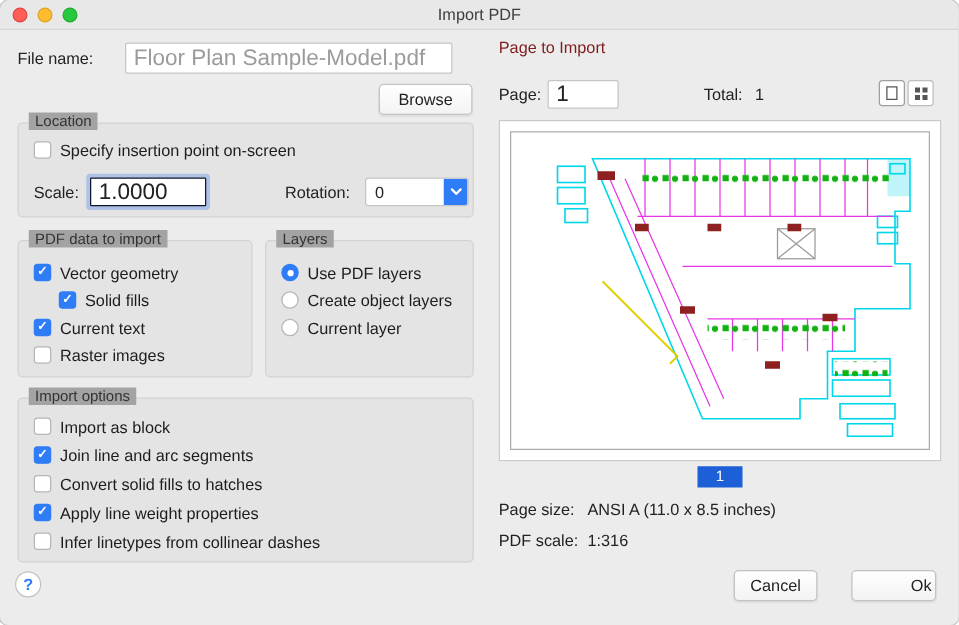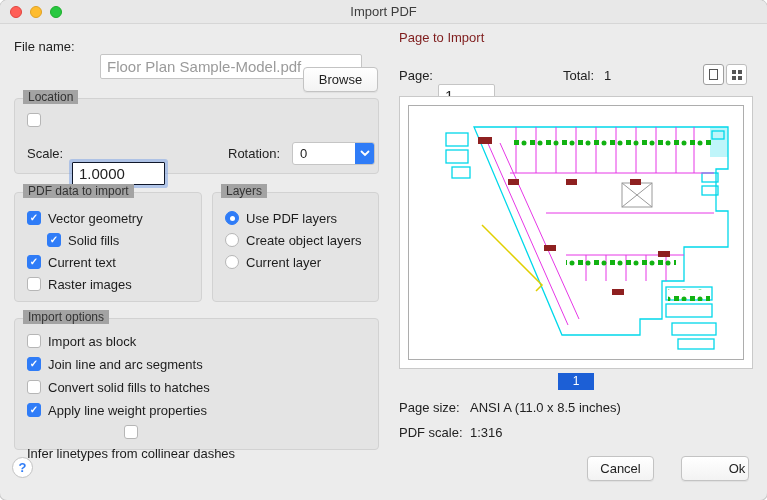--- a/index.html
+++ b/index.html
@@ -16,21 +16,21 @@
   .traffic { position:absolute; left:10px; top:6px; display:flex; gap:8px; }
   .tl { width:12px; height:12px; border-radius:50%; display:inline-block; }
   .tl.red    { background:#ff5f57; border:1px solid #e0443e; }
   .tl.yellow { background:#febc2e; border:1px solid #dea123; }
   .tl.green  { background:#28c840; border:1px solid #1dad2b; }
 
   .content { position:absolute; top:24px; left:0; right:0; bottom:0; }
 
   .lbl, .val { position:absolute; font-size:13px; color:#222; line-height:16px; white-space:nowrap; }
   .field { position:absolute; border:1px solid #c5c5c5; border-radius:2px; background:#fff;
-           font-size:15px; color:#222; padding:0 6px; font-family:inherit; outline:none;margin-top:20px; }
+           font-size:18px; color:#222; padding:0 6px; font-family:inherit; outline:none; }
   .btn { position:absolute; background:linear-gradient(#ffffff,#f3f3f3); border:1px solid #c3c3c3;
          border-radius:4px; font-size:13px; color:#222; font-family:inherit;
          box-shadow:0 1px 1px rgba(0,0,0,.06); cursor:default; }
 
   .file-label { left:14px; top:15px; }
   .file-field { left:100px; top:10px; width:262px; height:25px; color:#9b9b9b; }
   .browse-btn { left:303px; top:43px; width:75px; height:25px; }
 
   .group { position:absolute; border:1px solid #d2d2d2; border-radius:4px; background:#e4e4e4; }
   .legend { position:absolute; top:-9px; left:8px; padding:0 5px; background:#a3a3a3;
@@ -68,21 +68,21 @@
   .pdf-group .r1 { left:32px; top:39px; }
   .pdf-group .r2 { left:12px; top:61px; }
   .pdf-group .r3 { left:12px; top:83px; }
   .layers-group .r0 { left:12px; top:17px; }
   .layers-group .r1 { left:12px; top:39px; }
   .layers-group .r2 { left:12px; top:61px; }
   .opt-group .r0 { left:12px; top:14px; }
   .opt-group .r1 { left:12px; top:37px; }
   .opt-group .r2 { left:12px; top:60px; }
   .opt-group .r3 { left:12px; top:83px; }
-  .opt-group .r4 { left:12px; top:106px;flex-direction:column; }
+  .opt-group .r4 { left:12px; top:106px; }
 
   .page-title  { left:399px; top:6px; color:#7f1d1d; }
   .page-label  { left:399px; top:44px; }
   .page-field  { left:438px; top:40px; width:57px; height:23px; }
   .total-label { left:563px; top:44px; }
   .total-value { left:604px; top:44px; }
 
   .viewbtn { position:absolute; top:40px; width:21px; height:21px; background:#fff;
              border:1px solid #bdbdbd; border-radius:3px; display:flex; align-items:center;
              justify-content:center; padding:0; }
@@ -138,20 +138,21 @@
   <div class="content">
 
     <span class="lbl file-label">File name:</span>
     <input class="field file-field" value="Floor Plan Sample-Model.pdf" style="">
     <button class="btn browse-btn">Browse</button>
 
     <div class="group loc-group">
       <span class="legend">Location</span>
       <div class="chk-row loc-chk">
         <span class="checkbox"></span>
+        <span class="chk-label">Specify insertion point on-screen</span>
       </div>
       <span class="lbl scale-label">Scale:</span>
       <input class="field scale-field" value="1.0000" style="">
       <span class="lbl rot-label">Rotation:</span>
       <div class="popup">
         <span class="popup-value">0</span>
         <span class="popup-arrow">
           <svg width="10" height="7" viewBox="0 0 10 7">
               <polyline points="1.5,1.5 5,5 8.5,1.5" fill="none" stroke="#fff" stroke-width="1.8" stroke-linecap="round"></polyline>
             </svg>

